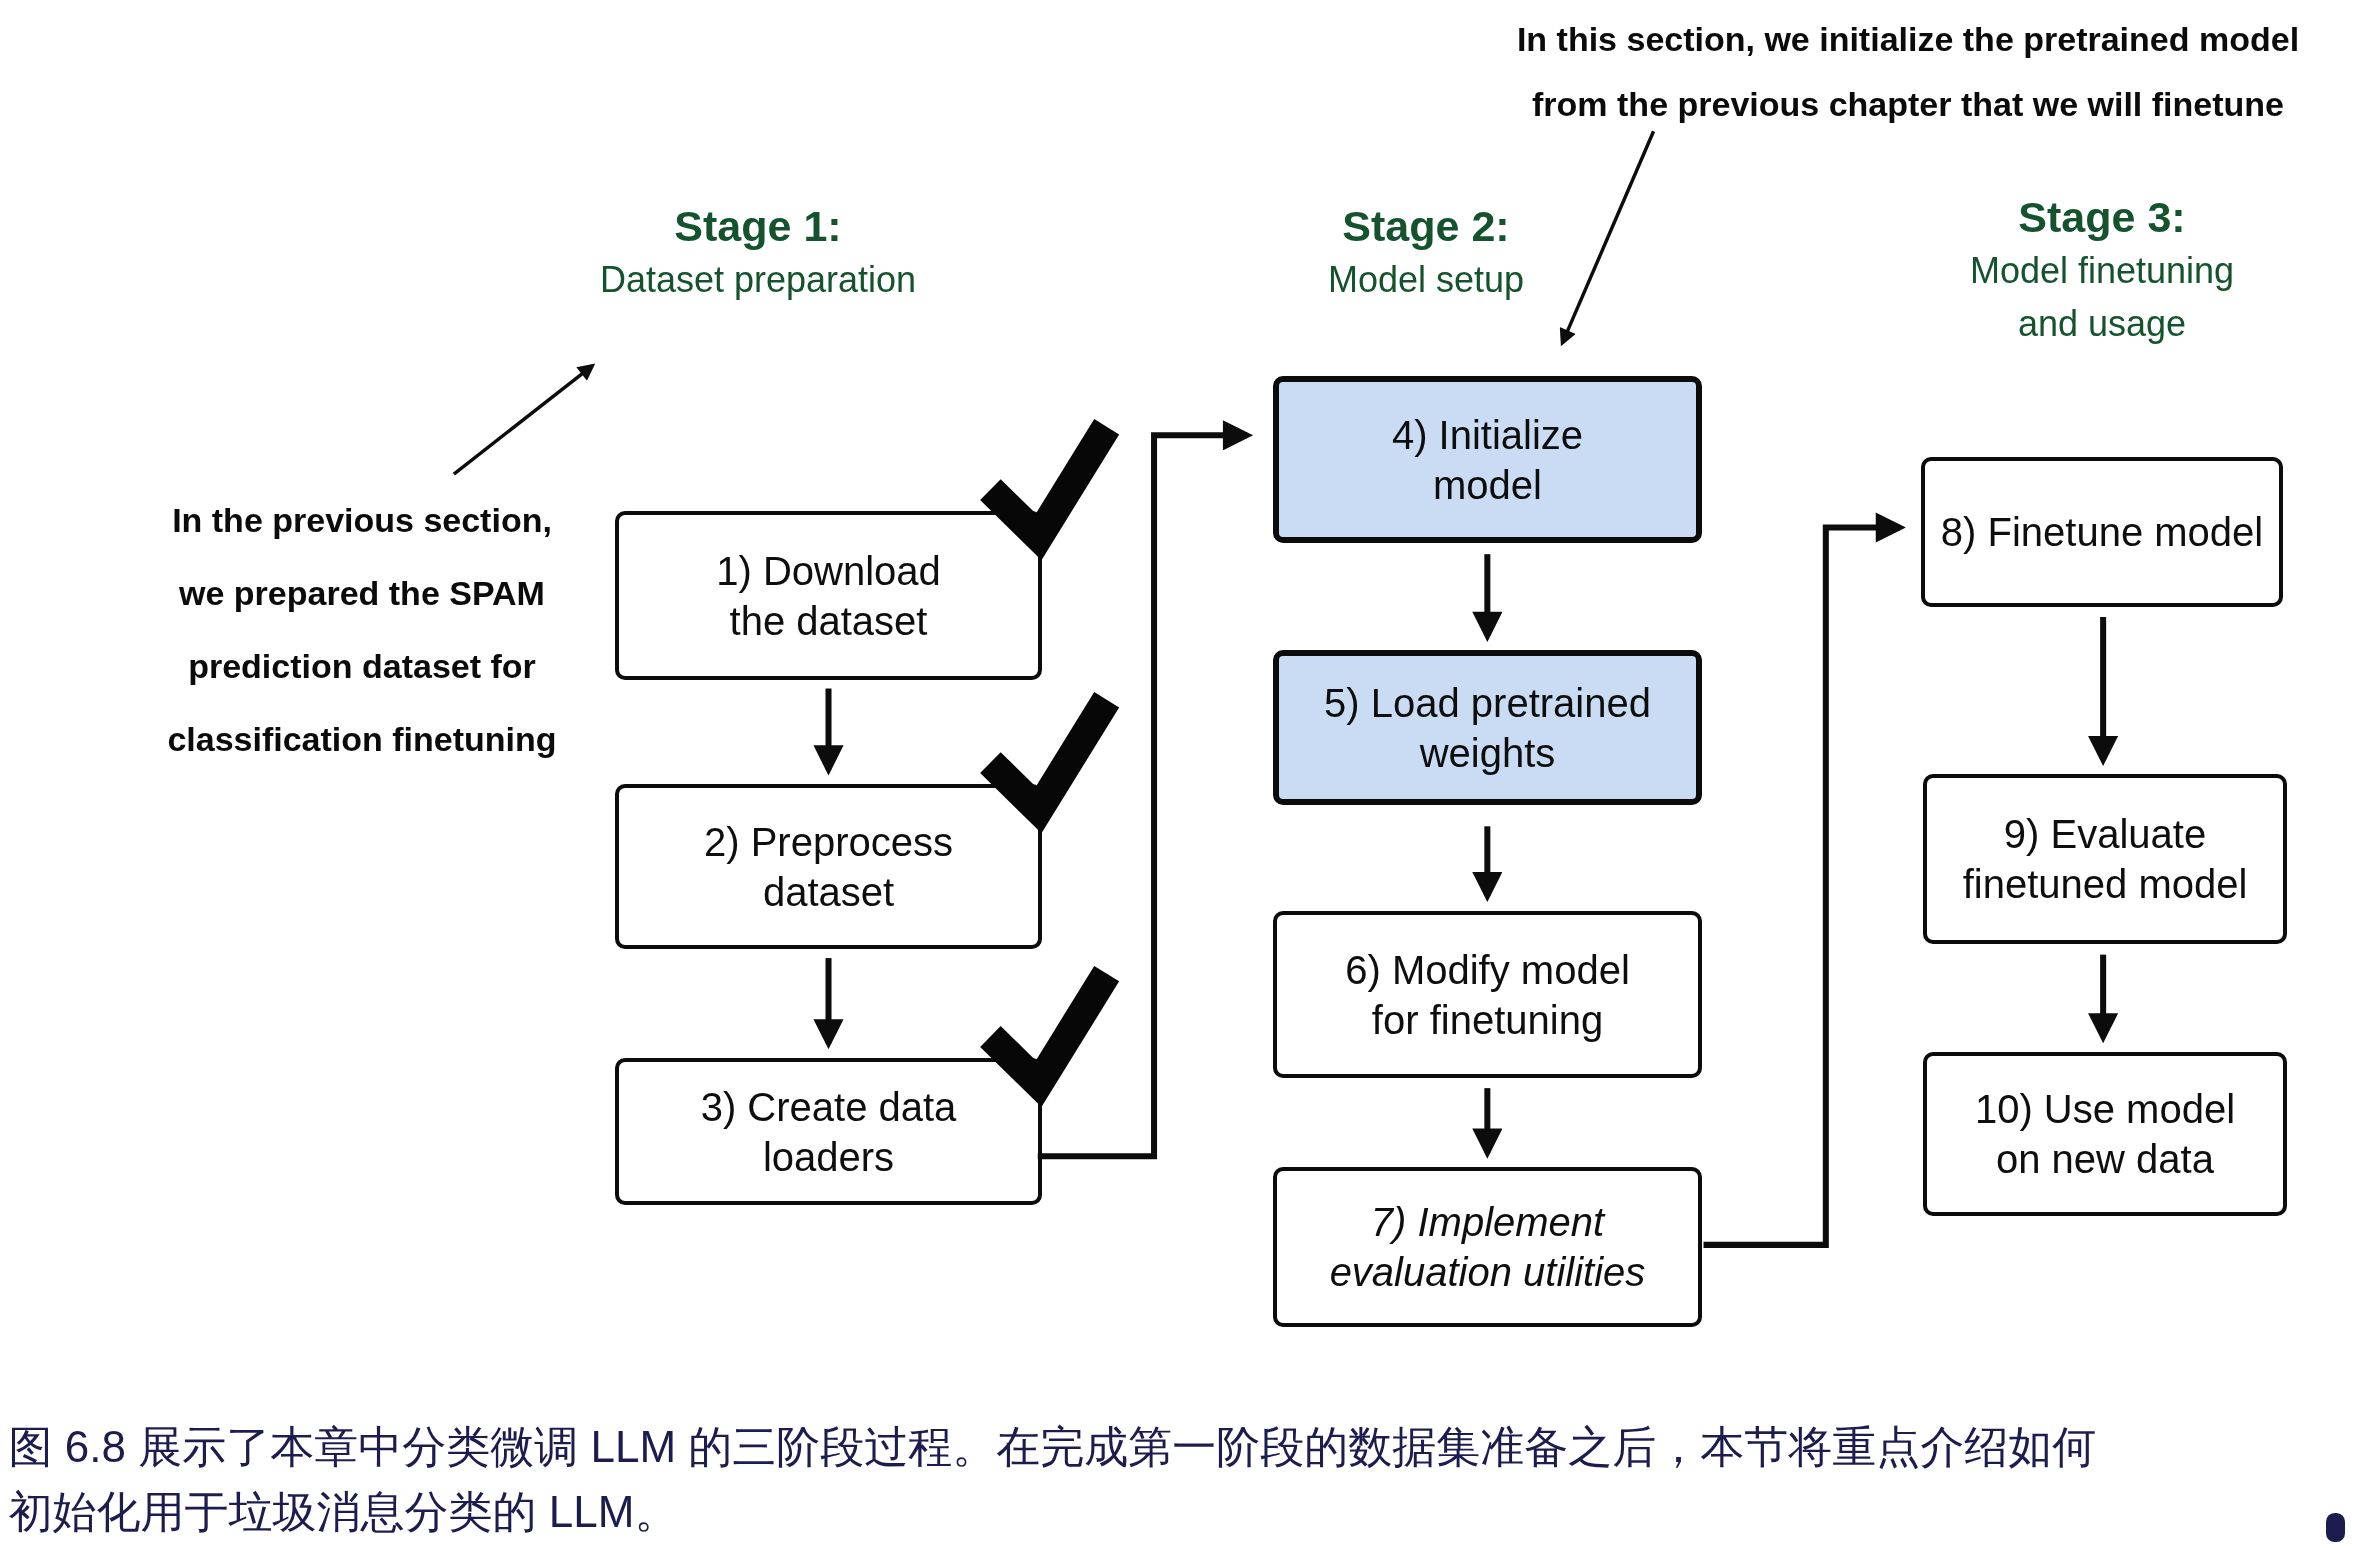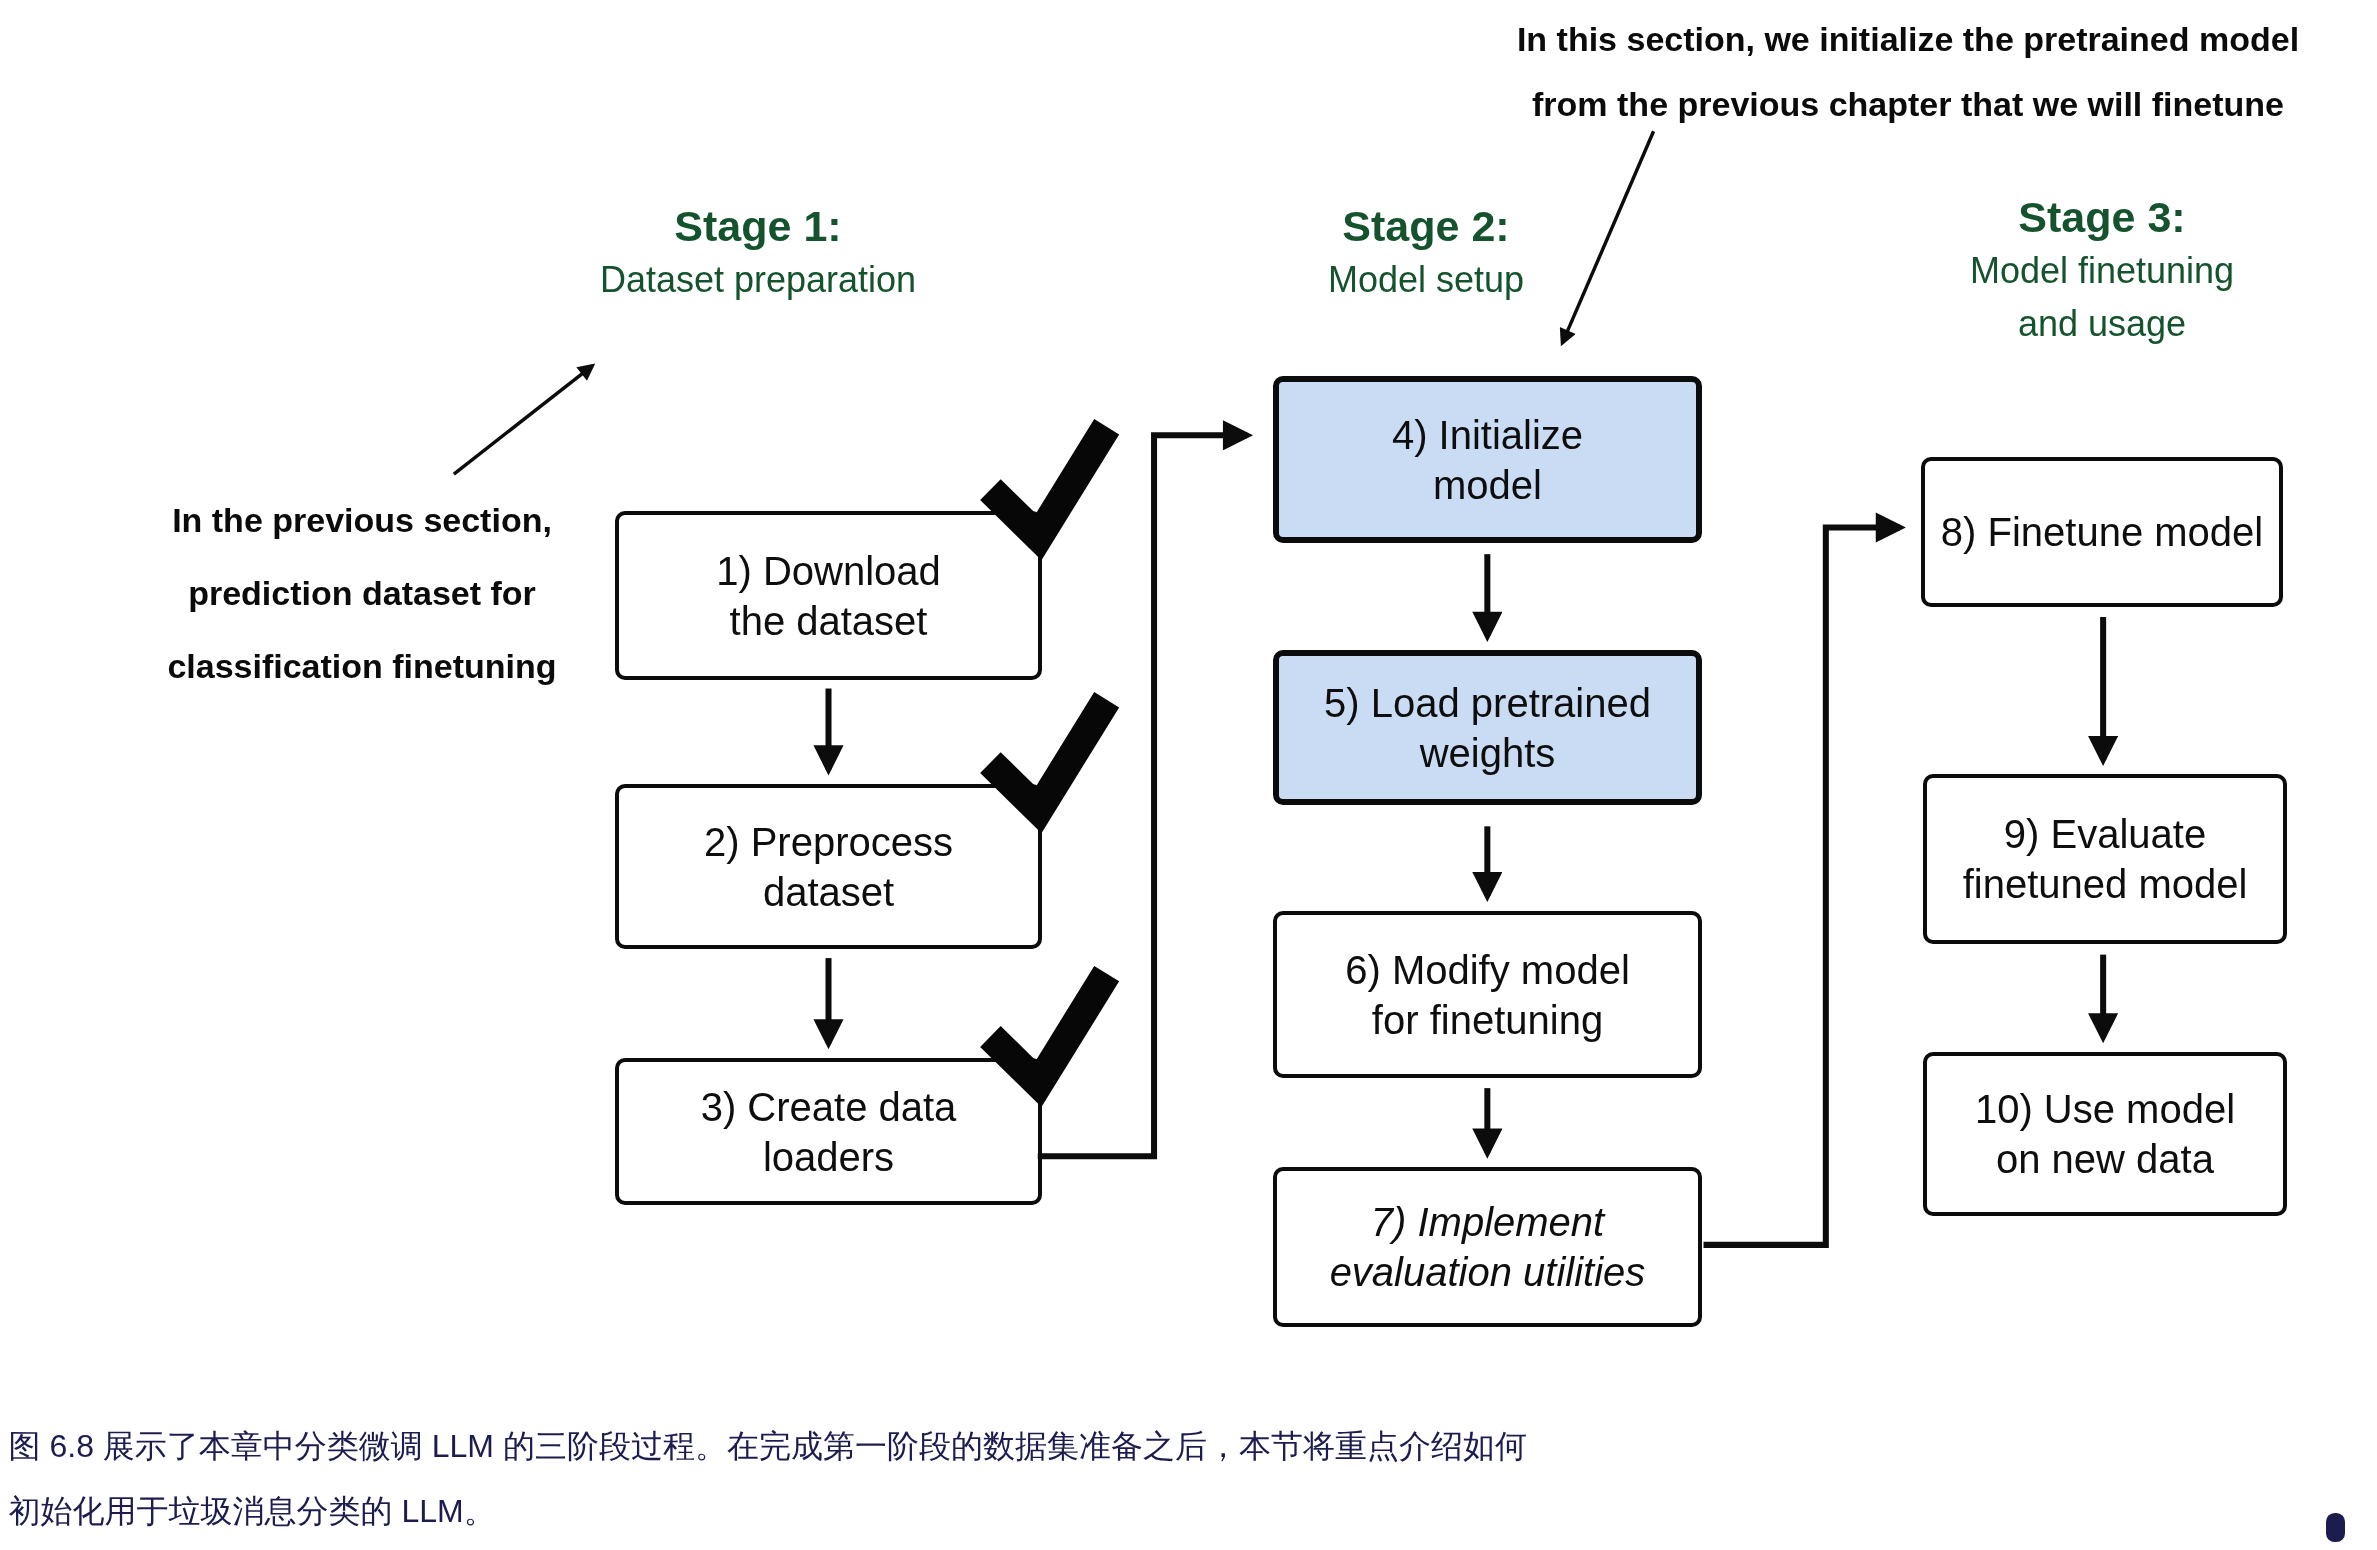--- a/index.html
+++ b/index.html
@@ -12,36 +12,37 @@
   .stage-title{font-weight:bold;font-size:43px;line-height:53px;}
   .stage-subtitle{font-weight:normal;font-size:36px;line-height:53px;}
   .box{position:absolute;background:#ffffff;border:4.3px solid #0c0c0c;border-radius:10px;
        display:flex;flex-direction:column;align-items:center;justify-content:center;
        font-size:40px;line-height:50px;text-align:center;color:#0e0e0e;box-sizing:border-box;}
   .box.blue{background:#c9dcf3;border-width:6.9px;}
   svg.overlay{position:absolute;left:0;top:0;pointer-events:none;}
   .flow{stroke:#0c0c0c;stroke-width:7;fill:none;}
   .thin{stroke:#0c0c0c;stroke-width:4;fill:none;}
   .check{stroke:#070707;stroke-width:34;fill:none;stroke-linecap:butt;stroke-linejoin:miter;}
-  .caption{font-size:32px;line-height:65px;color:#1c1c4e;white-space:nowrap;}
+  .caption{font-size:44px;line-height:65px;color:#1c1c4e;white-space:nowrap;}
   .artifact-dot{position:absolute;left:2326px;top:1513px;width:19px;height:29px;
                 background:#1c1c4e;border-radius:8.6px;}
 </style>
 </head>
 <body>
 
 <div id="canvas">
 
   <div class="abs annotation" style="left:1434px;top:6.9px;width:948px;">
     <div>In this section, we initialize the pretrained model</div>
     <div>from the previous chapter that we will finetune</div>
   </div>
 
   <div class="abs annotation left-ann" style="left:125px;top:484px;width:474px;">
     <div>In the previous section,</div>
+    <div>we prepared the SPAM</div>
     <div>prediction dataset for</div>
     <div>classification finetuning</div>
   </div>
 
   <div class="abs stage-header" style="left:491px;top:200px;width:534px;">
     <div class="stage-title">Stage 1:</div>
     <div class="stage-subtitle">Dataset preparation</div>
   </div>
   <div class="abs stage-header" style="left:1159px;top:200px;width:534px;">
     <div class="stage-title">Stage 2:</div>

